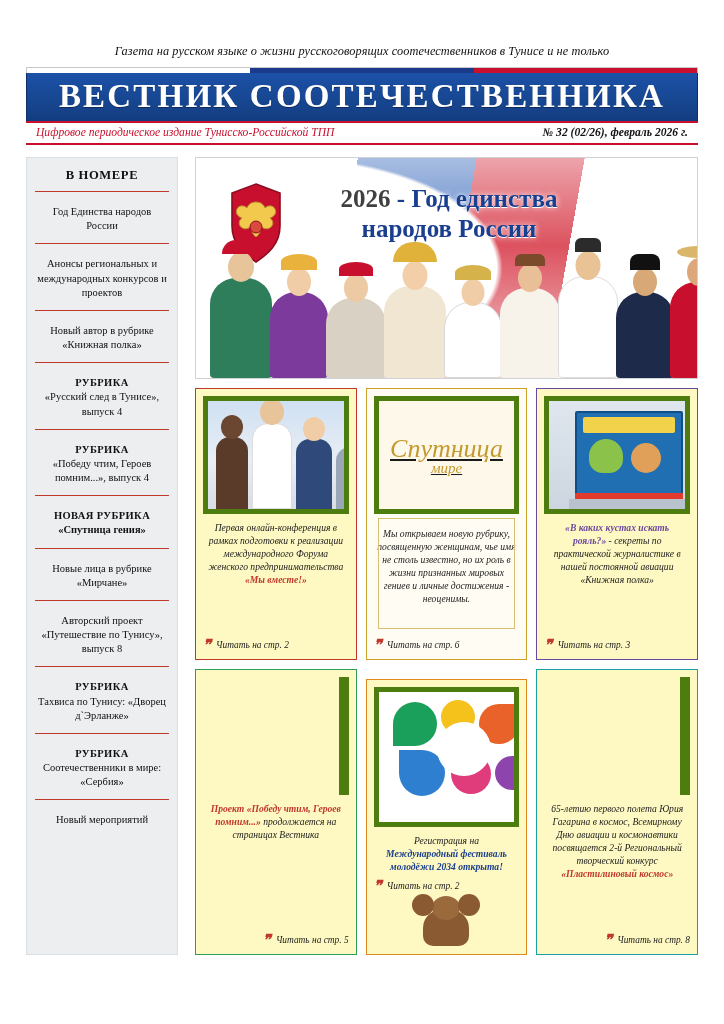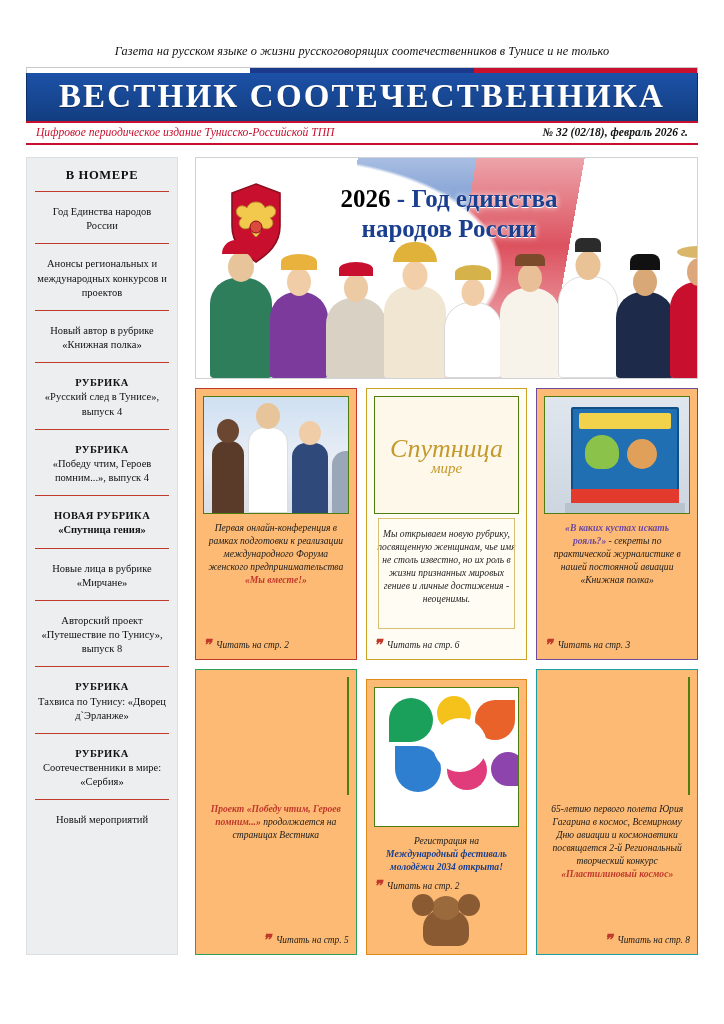--- a/index.html
+++ b/index.html
@@ -136,60 +136,61 @@
   }
   .hero-title {
     position: absolute; left: 108px; top: 26px; width: 290px;
     font-size: 25px;
     font-weight: bold;
     color: #1b3f8f;
     line-height: 1.2;
     text-align: center;
     text-shadow: 0 1px 0 #fff, 0 0 6px #fff;
   }
-  .hero-title .yr { color: #000000; text-align: center; }
+  .hero-title .yr { color: #404040; text-align: center; }
   
   .figs { position: absolute; left: 0; right: 0; bottom: 0; height: 150px; }
   .fig { position: absolute; bottom: 0; }
   .fig .head {
     position: absolute; left: 50%; transform: translateX(-50%);
     border-radius: 50%;
   }
   .fig .body { position: absolute; left: 0; bottom: 0; width: 100%;
     border-radius: 26px 26px 4px 4px; }
   .fig .hat { position: absolute; left: 50%; transform: translateX(-50%); }
 
   
   .cards {
     display: grid;
     grid-template-columns: repeat(3, 1fr);
     gap: 9px;
     margin-top: 9px;
   }
   .card {
     border: 1px solid #bbb;
-    background: #fdba74;
+    background: #fef9c3;
     padding: 7px 7px 8px 7px;
     display: flex;
     flex-direction: column;
     min-height: 272px;
   }
   .card.red { border-color: #c0392b; }
   .card.gold { border-color: #c9a227; background: #fffdf3; }
   .card.purple { border-color: #6e4a9e; }
   .card.green { border-color: #2e9e5b; align-items: flex-end; }
   .card.orange { border-color: #e08a1e; margin-top: 10px; }
   .card.teal { border-color: #1a9ea0; align-items: flex-end; }
 
   .thumb {
     height: 118px;
-    border: 1px solid #4d7c0f;
+    border: 5px solid #4d7c0f;
     overflow: hidden;
     position: relative;
     background: #f3f3f3;
+    text-decoration: underline;
   }
   .card-text {
     flex: 1;
     text-align: center;
     font-style: italic;
     font-size: 9.6px;
     line-height: 1.35;
     padding: 8px 3px 0 3px;
     color: #1a1a1a;
   }
@@ -238,21 +239,21 @@
 
   <div class="tagline">Газета на русском языке о жизни русскоговорящих соотечественников в Тунисе и не только</div>
 
   <div class="flagbar"></div>
   <div class="masthead">
     <div class="masthead-title">ВЕСТНИК СООТЕЧЕСТВЕННИКА</div>
   </div>
 
   <div class="subbar">
     <div class="subbar-left">Цифровое периодическое издание Тунисско-Российской ТПП</div>
-    <div class="subbar-right">№ 32 (02/18), февраль 2026 г.</div>
+    <div class="subbar-right">№ 32 (02/26), февраль 2026 г.</div>
   </div>
 
   <div class="body-wrap">
 
     <div class="sidebar">
       <div class="side-head">В НОМЕРЕ</div>
       <div class="side-sep"></div>
 
       <div class="side-item">
         <span>Год Единства народов России</span>

